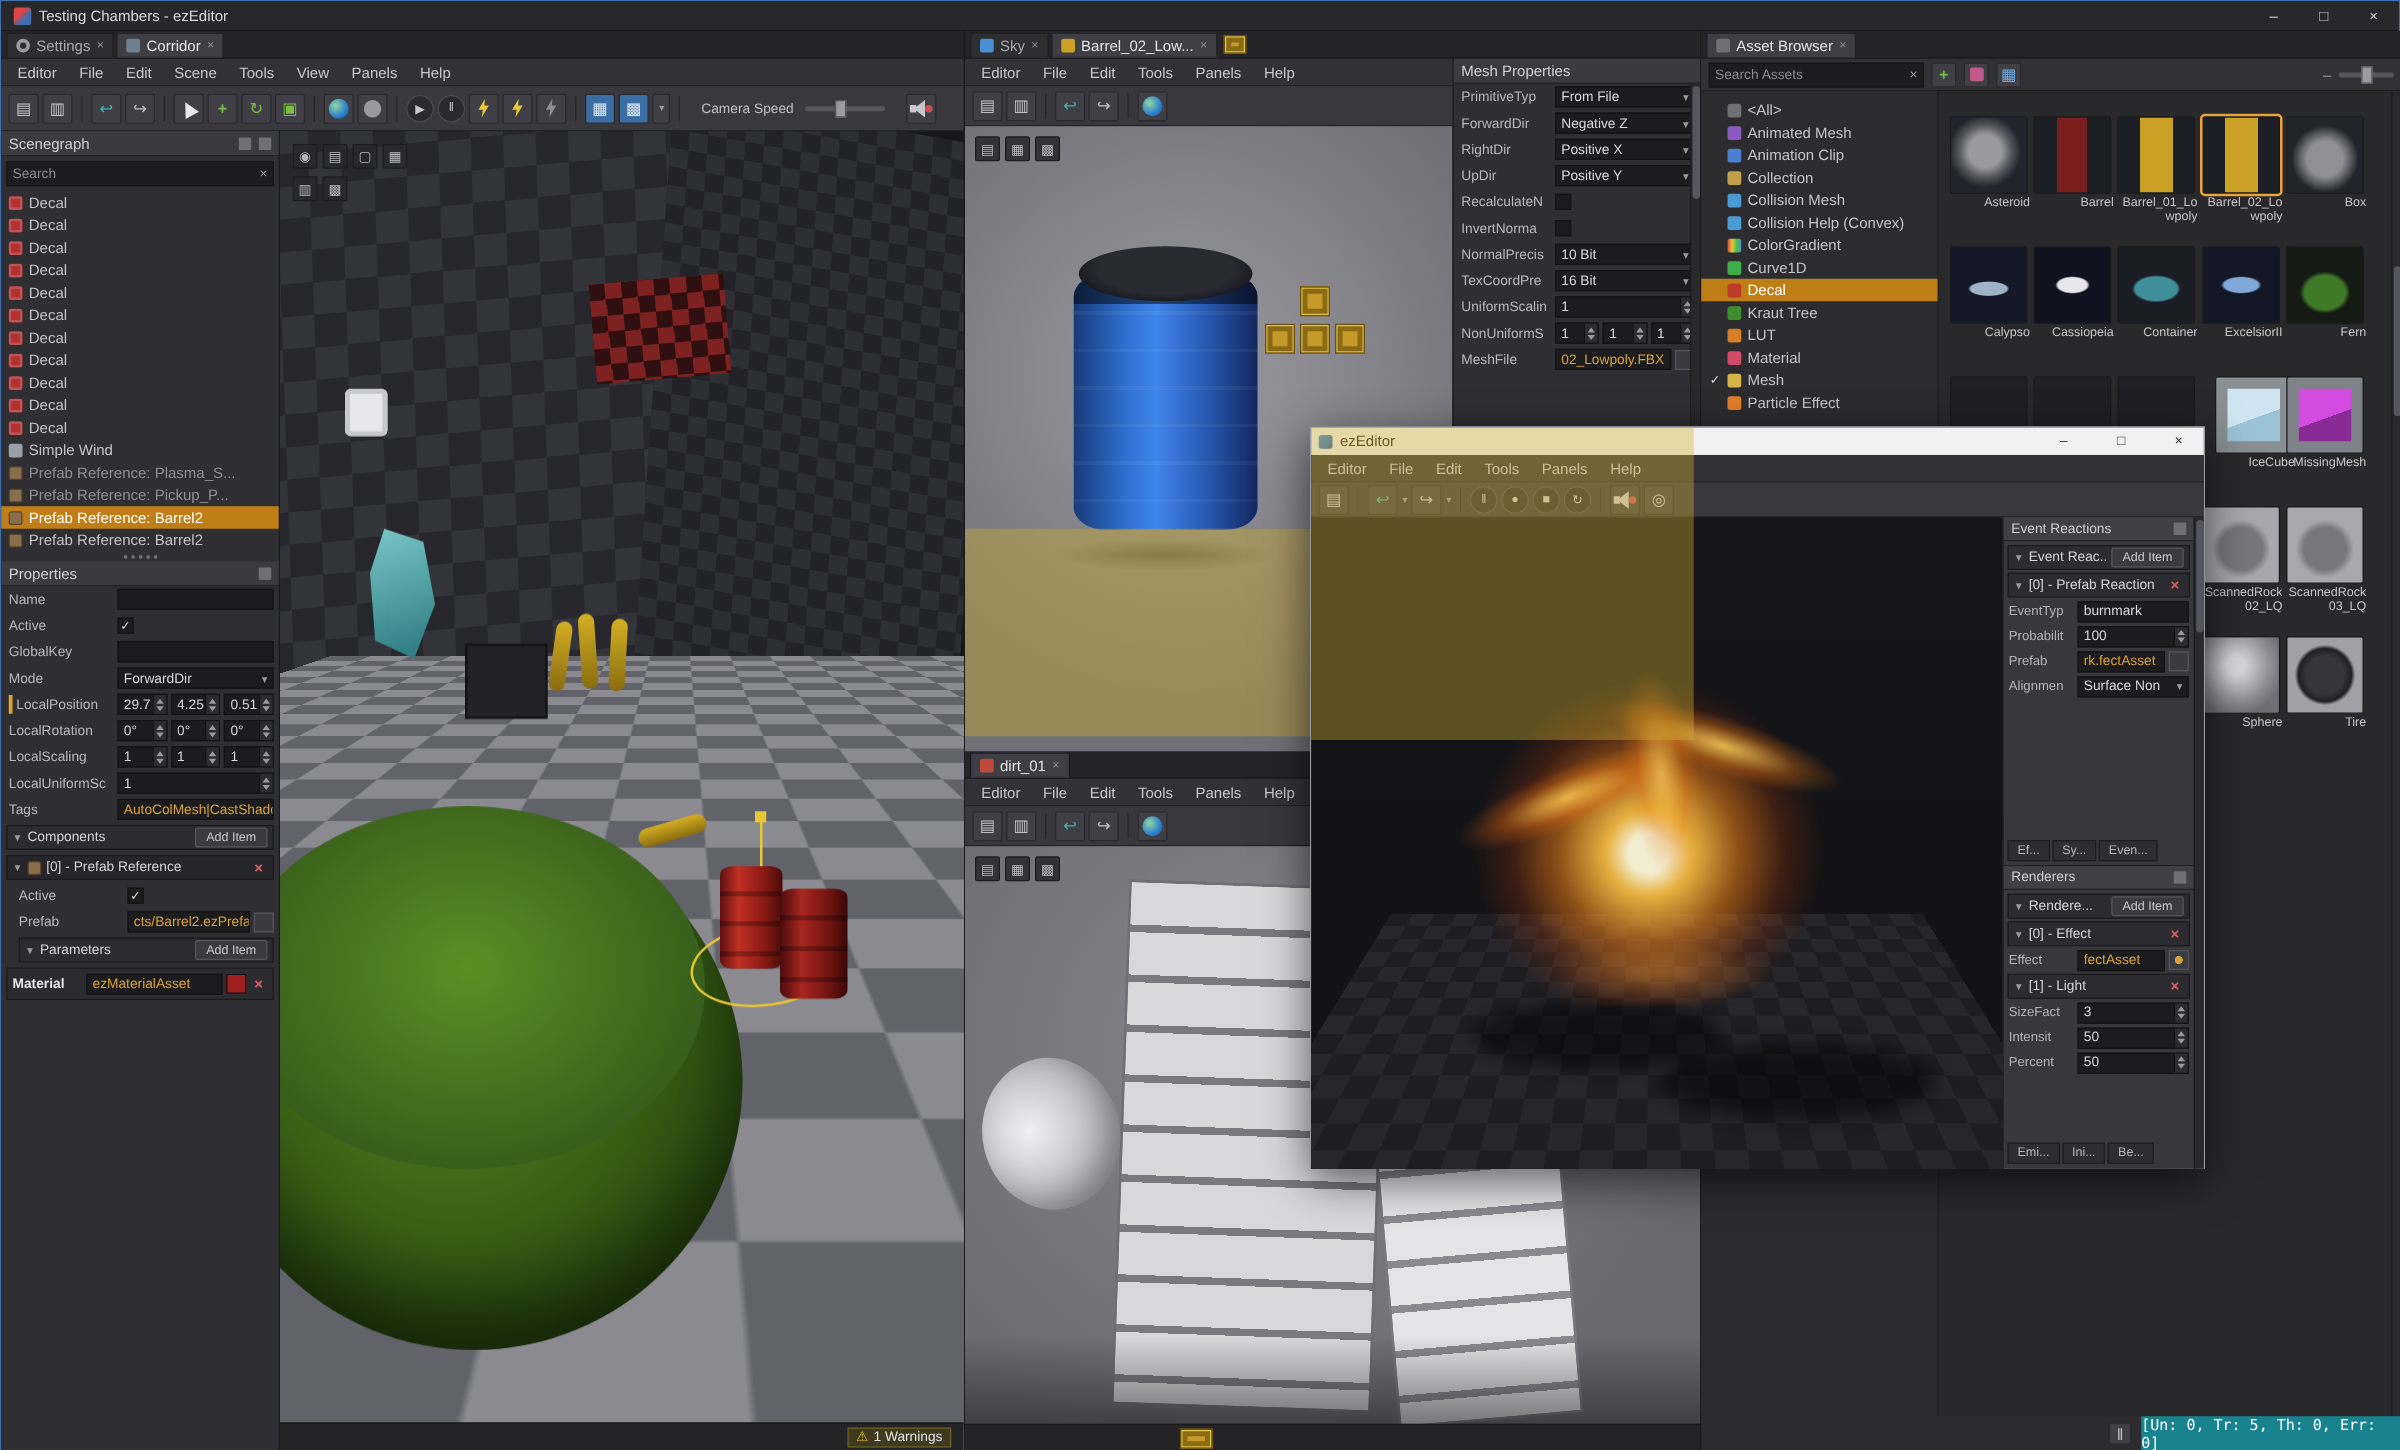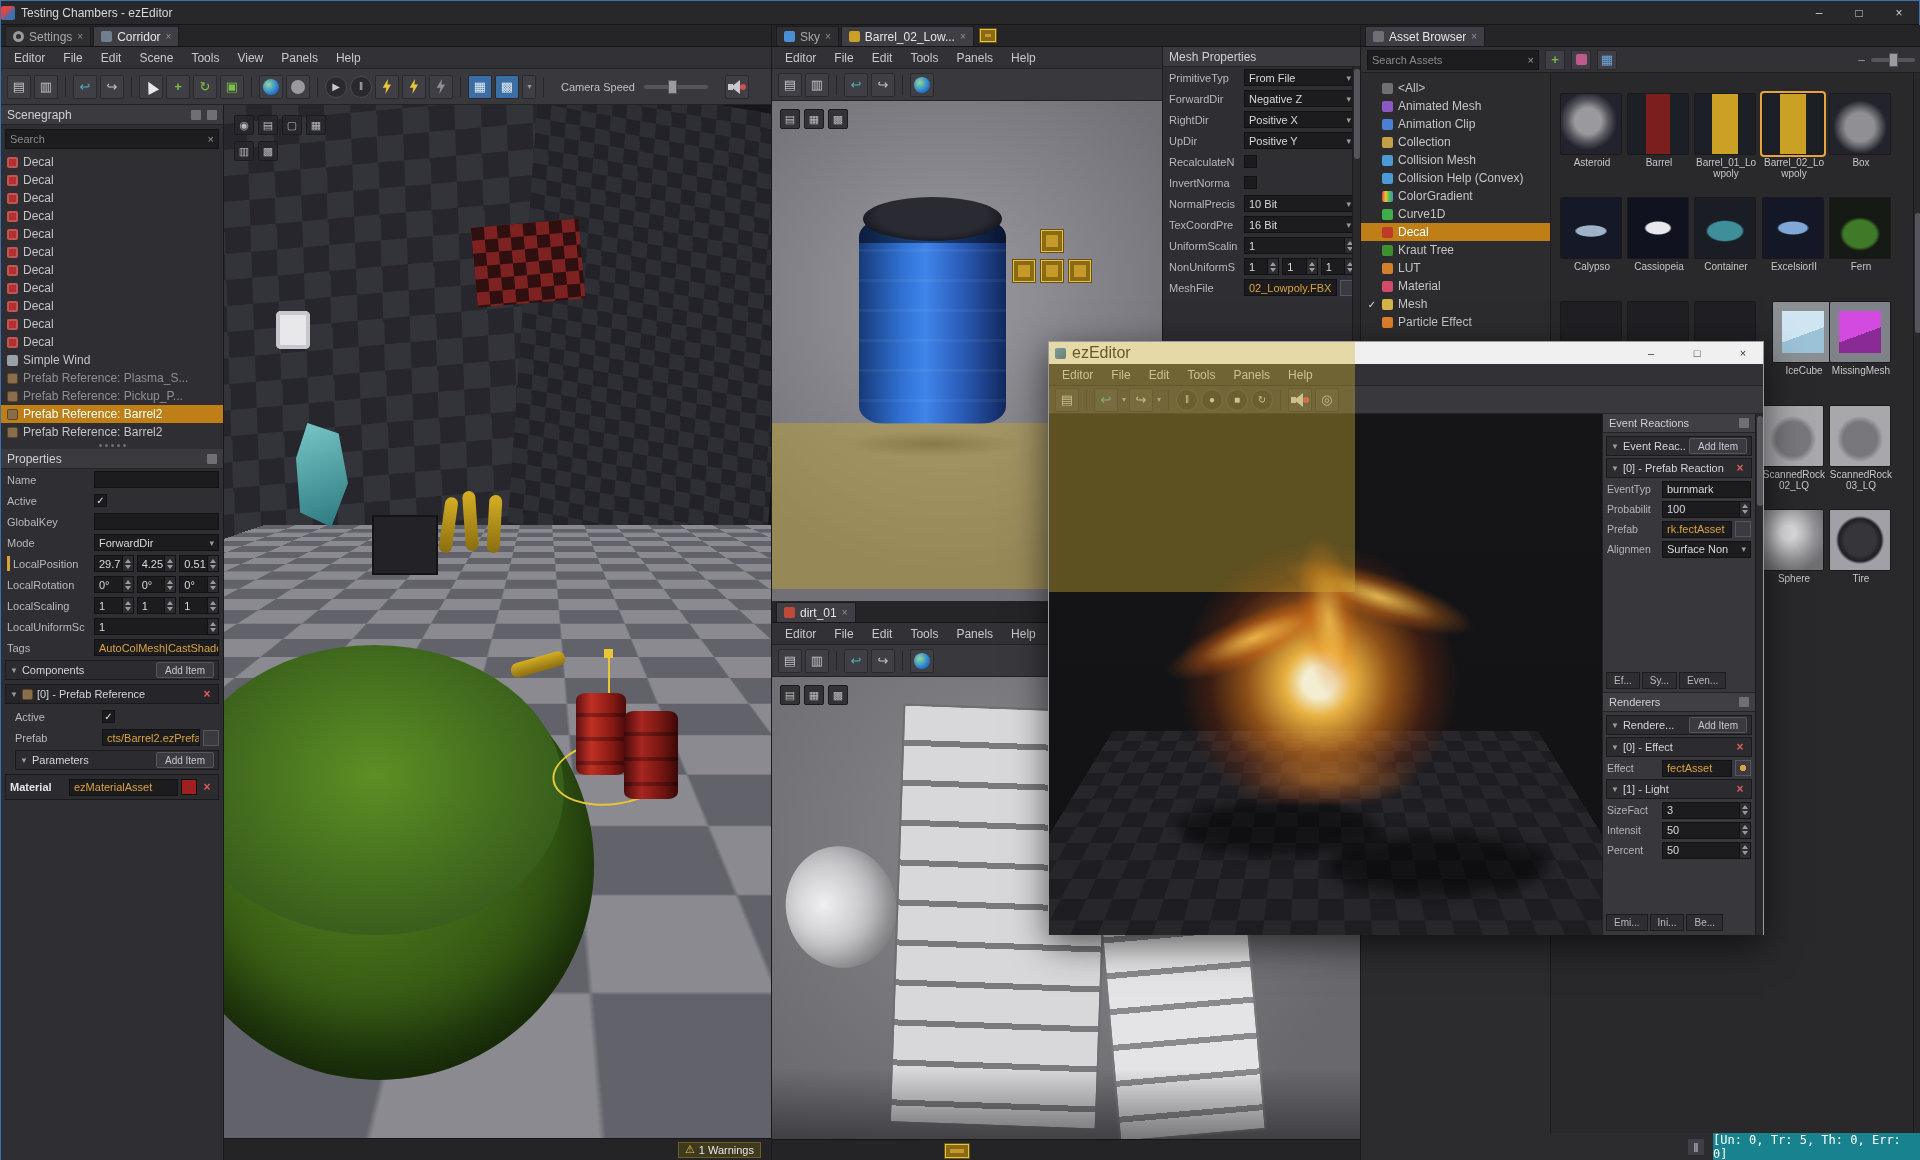--- a/index.html
+++ b/index.html
@@ -2,21 +2,21 @@
 <html><head>
 <meta charset="utf-8">
 <style>
 *{margin:0;padding:0;box-sizing:border-box}
 html,body{width:1920px;height:1160px;overflow:hidden;background:#1a1a1c;font-family:"Liberation Sans",sans-serif;color:#cfcfcf;font-size:12px}
 .stage{position:relative;width:1920px;height:1160px;background:#2b2b2e;border:1px solid #3f6fae}
 .r{position:absolute}
 .fx{display:flex;align-items:center}
 .f1{flex:1;min-width:0}
 
-.titlebar{left:0;top:0;width:100%;height:24px;background:#28282b;display:flex;align-items:center;padding:0 0 0 0;gap:6px;border-bottom:1px solid #161618}
+.titlebar{left:0;top:0;width:100%;height:24px;background:#28282b;display:flex;align-items:center;padding:0 0 0 10px;gap:6px;border-bottom:1px solid #161618}
 .appico{width:14px;height:14px;border-radius:2px;background:linear-gradient(135deg,#e04444 0 35%,#3f6fae 65%)}
 .wtitle{font-size:12px;color:#d8d8d8}
 .winctl{margin-left:auto;display:flex;height:100%}
 .winbtn{width:40px;height:100%;display:flex;align-items:center;justify-content:center;font-size:12px;color:#cfcfcf}
 
 .tabsrow{display:flex;align-items:flex-end;background:#252528;border-bottom:1px solid #151517;height:22px;padding-left:4px;gap:2px}
 .tab{display:flex;align-items:center;gap:5px;height:20px;padding:0 7px;background:#2e2e31;color:#a8a8ac;font-size:12px;border:1px solid #1c1c1e;border-bottom:none;white-space:nowrap}
 .tab.act{background:#3e3e44;color:#e4e4e8}
 .tabx{font-size:10px;color:#8f8f93}
 .tsq{width:11px;height:11px;border-radius:2px;flex:none}
@@ -78,21 +78,21 @@
 .xbtn{width:14px;height:14px;display:flex;align-items:center;justify-content:center;color:#e05c5c;font-weight:bold;font-size:12px;flex:none}
 .sqbtn{width:16px;height:16px;background:#3a3a40;border:1px solid #55555c;flex:none}
 .sqbtn.dotb{background:radial-gradient(circle,#d9a33c 0 30%,#3a3a40 35%)}
 .amber{color:#d9a33c}
 .swatch{width:16px;height:16px;background:#a02020;border:1px solid #101012;flex:none}
 .modbar{width:3px;height:15px;background:#d9a33c;flex:none}
 
 .card{position:absolute;width:64px}
 .thumb{width:62px;height:62px;border:1px solid #1a1a1d;border-radius:2px;background:#202024}
 .thumb.selb{outline:2px solid #e8a33d}
-.clab{font-size:10px;color:#c6c6ca;text-align:center;word-break:break-all;line-height:1.12;margin-top:2px;max-height:23px;overflow:hidden}
+.clab{font-size:10px;color:#c6c6ca;text-align:right;word-break:break-all;line-height:1.12;margin-top:2px;max-height:23px;overflow:hidden}
 .th0{background:radial-gradient(circle at 45% 45%,#9a9a9e 0 28%,#55555c 45%,#23232e 62%)}
 .th1{background:linear-gradient(90deg,transparent 30%,#7a1e1e 30% 70%,transparent 70%),#1d1f26}
 .th2,.th3{background:linear-gradient(90deg,transparent 28%,#caa125 28% 72%,transparent 72%),#1d1f26}
 .th4{background:radial-gradient(circle at 50% 55%,#8f8f94 0 32%,#5f5f66 45%,#23232b 60%)}
 .th5{background:radial-gradient(ellipse 60% 22% at 50% 55%,#9fb3c8 0 40%,transparent 46%),#151826}
 .th6{background:radial-gradient(ellipse 55% 28% at 50% 50%,#e8e8ec 0 35%,transparent 42%),#10131f}
 .th7{background:radial-gradient(ellipse 62% 35% at 50% 55%,#3f8f9a 0 45%,transparent 52%),#1a1d24}
 .th8{background:radial-gradient(ellipse 60% 26% at 50% 50%,#7fa8d8 0 38%,transparent 45%),#131726}
 .th9{background:radial-gradient(ellipse 60% 50% at 50% 60%,#3f7a28 0 45%,transparent 56%),#161a14}
 .th10{background:linear-gradient(160deg,#cfe6f2 0 55%,#9cc2d8 55%) 50% 50%/70% 70% no-repeat,#8a8f94}
@@ -102,21 +102,21 @@
 .th15{background:radial-gradient(circle at 50% 50%,#35353a 0 36%,#1f1f24 50%,transparent 57%),#a0a0a6}
 
 .dock{background:#c69a28;border:1px solid #6a4f0e;box-shadow:inset 0 0 0 1px #e2c24a,inset 0 0 0 5px #8a6a14}
 .yov{background:rgba(214,178,50,.38);pointer-events:none;z-index:6}
 .warn{display:flex;align-items:center;gap:4px;background:#3f3a1f;border:1px solid #6a5f20;padding:0 6px;height:16px;font-size:11px;color:#e4e4e8}
 .wico{color:#e2c531;font-size:11px}
 .teal{background:#18828f;color:#fff;font-size:12px;display:flex;align-items:center;justify-content:center;font-family:"DejaVu Sans Mono",monospace}
 
 .fwin{border:1px solid #9a9aa0;box-shadow:0 10px 34px rgba(0,0,0,.6);background:#2f2f33;z-index:50}
 .ftitle{height:22px;background:#f0f0f0;display:flex;align-items:center;padding-left:6px;gap:6px}
-.ftitle .t{font-size:16px;color:#222}
+.ftitle .t{font-size:12px;color:#222}
 .fwbtn{width:40px;height:22px;display:flex;align-items:center;justify-content:center;color:#333;font-size:11px}
 .dpan{background:#38383c;border-left:1px solid #202023;display:flex;flex-direction:column}
 .dtitle{height:19px;display:flex;align-items:center;font-size:11px;color:#cfcfd3;padding:0 6px;background:#3f3f44;border-bottom:1px solid #232326;flex:none}
 .erow{height:20px;display:flex;align-items:center;gap:3px;padding:0 4px;font-size:10.5px;flex:none}
 .elab{width:52px;flex:none;color:#b4b4b8;overflow:hidden;white-space:nowrap}
 .mtab{height:17px;padding:0 7px;background:#2e2e32;border:1px solid #1c1c1f;font-size:10px;color:#b8b8bc;display:flex;align-items:center}
 .vsc{width:8px;background:#29292c;border-left:1px solid #1c1c1f;flex:none}
 .vth{width:6px;background:#55555c;border-radius:3px;margin:2px auto 0}
 .vbtn{width:20px;height:20px;background:rgba(40,40,44,.85);border:1px solid #1c1c1f;color:#b8b8bc;font-size:11px;display:flex;align-items:center;justify-content:center;border-radius:2px;flex:none}
 

